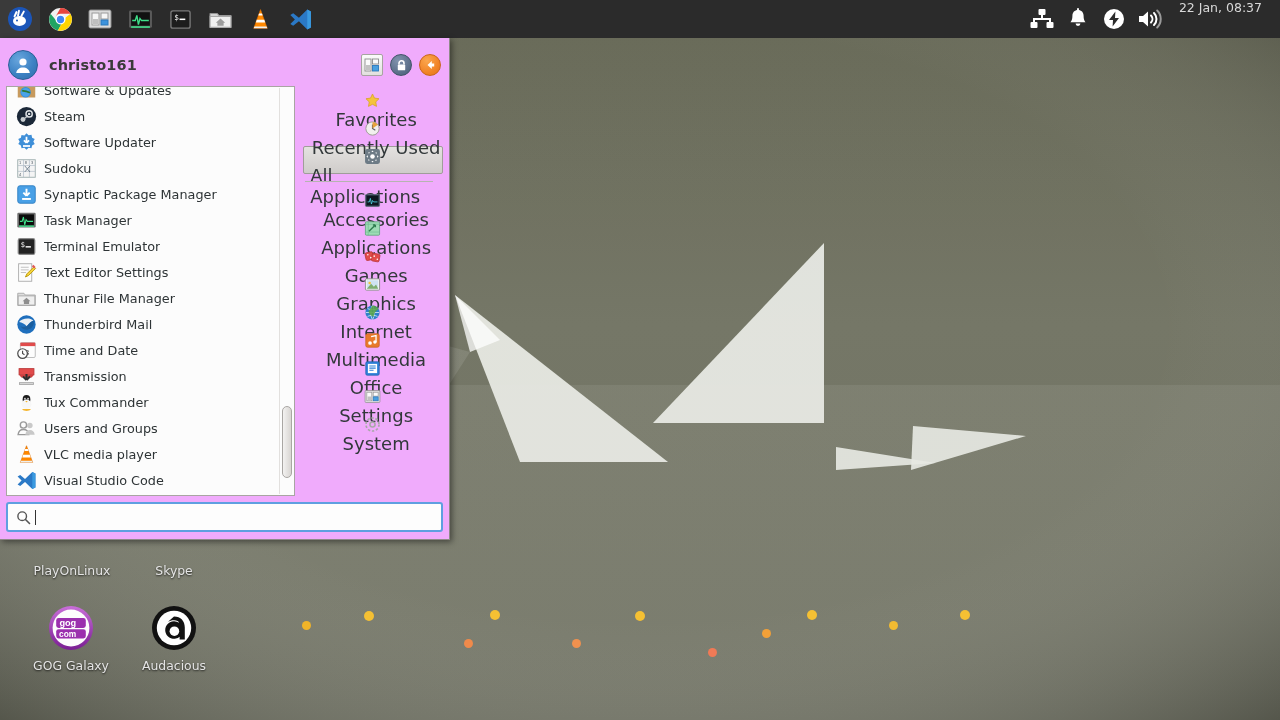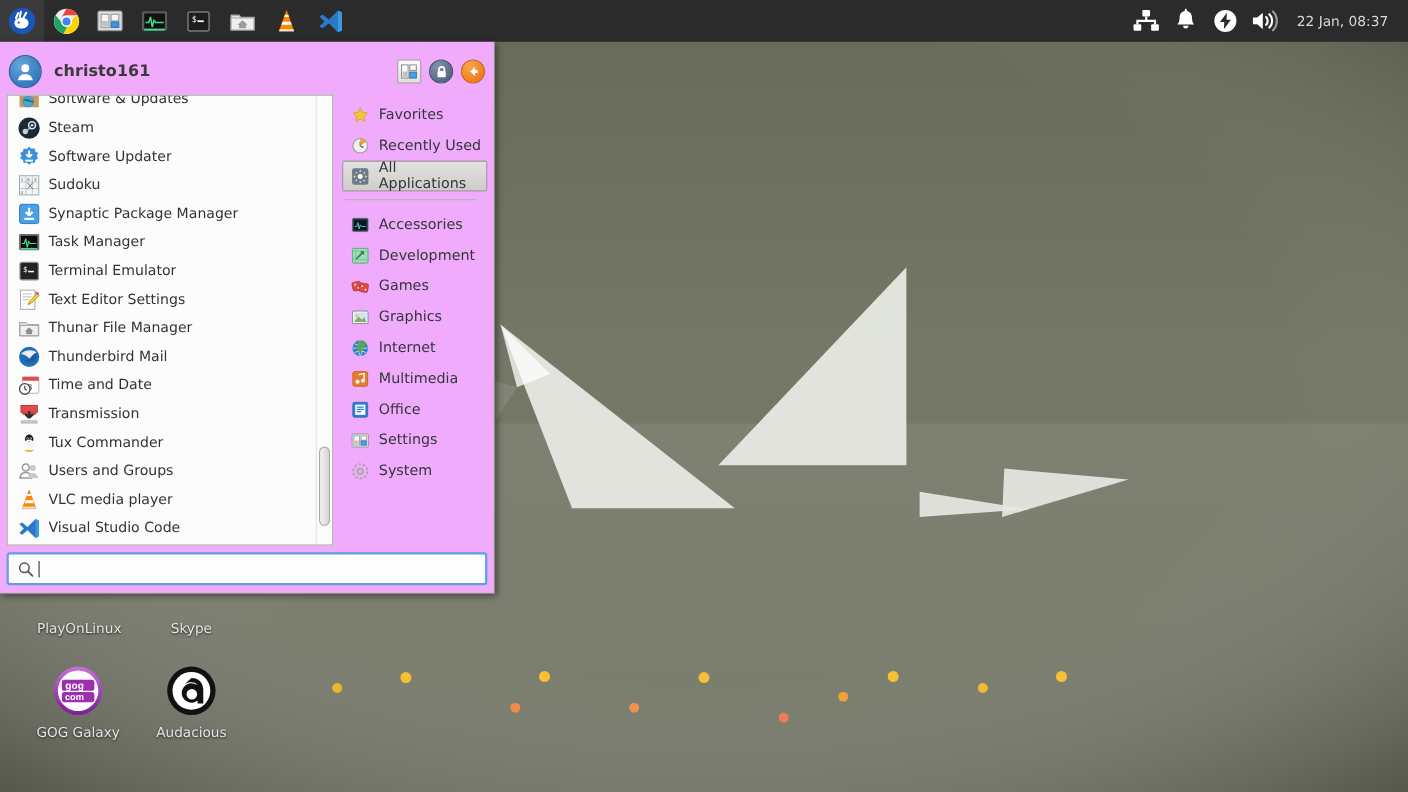--- a/index.html
+++ b/index.html
@@ -18,21 +18,21 @@
     background: #2b2b2b; display: flex; align-items: center;
     z-index: 40;
   }
   .panel-left { display: flex; align-items: center; height: 38px; }
   .panel-btn {
     width: 40px; height: 38px; display: flex; align-items: center;
     justify-content: center; cursor: pointer;
   }
   .panel-btn.active { background: #3a3a3a; }
   .panel-right {
-    margin-left: auto; display: flex; align-items: center;
+    margin-left: auto; display: flex; align-items: flex-start;
     height: 38px; padding-right: 10px; gap: 2px;
   }
   .tray-btn {
     width: 34px; height: 38px; display: flex; align-items: center;
     justify-content: center; cursor: pointer;
   }
   #clock {
     color: #d8d8d8; font-size: 12.5px; padding: 0 8px 0 10px;
     white-space: nowrap; cursor: pointer;
   }
@@ -104,22 +104,23 @@
     border: 1px solid #a9a6a3; border-radius: 5px; cursor: pointer;
   }
 
   
   #cat-pane {
     flex: 1 1 auto; padding: 4px 0 0 8px;
     display: flex; flex-direction: column;
   }
   .cat-item {
     height: 28px; display: flex; align-items: center; cursor: pointer;
-    font-size: 13px; color: #32383a; padding-left: 6px; border-radius: 2px;
+    font-size: 18px; color: #32383a; padding-left: 6px; border-radius: 2px;
     border: 1px solid transparent;
+    flex-direction: column;
   }
   .cat-item.selected {
     background: linear-gradient(#e4e2e0,#cfcccA);
     border: 1px solid #a09d9a;
   }
   .cat-ico { width: 18px; height: 18px; margin-right: 8px; flex: 0 0 auto; display: flex; align-items: center; justify-content: center; }
   .cat-sep { height: 1px; background: #b6b3b0; margin: 7px 10px 8px 2px; }
 
   
   #search-row { flex: 0 0 auto; padding-top: 6px; }
@@ -614,21 +615,21 @@
           </div>
           <div class="cat-item">
             <span class="cat-ico">
               <svg width="17" height="17" viewBox="0 0 24 24">
                 <rect x="2" y="2.5" width="20" height="19" rx="1.5" fill="#9ddcb5" stroke="#4f9e72"></rect>
                 <path d="M2 6h20M6 2.5v19M2 17h20" stroke="#6fbc91" stroke-width=".9"></path>
                 <path d="M7 16 L16 7" stroke="#2e7d4f" stroke-width="2"></path>
                 <path d="M16 7h-3.4M16 7v3.4" stroke="#2e7d4f" stroke-width="2"></path>
               </svg>
             </span>
-            <span>Development</span>
+            <span>Applications</span>
           </div>
           <div class="cat-item">
             <span class="cat-ico">
               <svg width="17" height="17" viewBox="0 0 24 24">
                 <rect x="2" y="6" width="11" height="11" rx="2" fill="#e24b4b" stroke="#b53232" transform="rotate(-12 7.5 11.5)"></rect>
                 <rect x="11" y="8" width="11" height="11" rx="2" fill="#e24b4b" stroke="#b53232" transform="rotate(10 16.5 13.5)"></rect>
                 <circle cx="5.4" cy="9.6" r="1.1" fill="#fff"></circle>
                 <circle cx="9.6" cy="13.6" r="1.1" fill="#fff"></circle>
                 <circle cx="14.4" cy="11.5" r="1.1" fill="#fff"></circle>
                 <circle cx="18.8" cy="16" r="1.1" fill="#fff"></circle>

